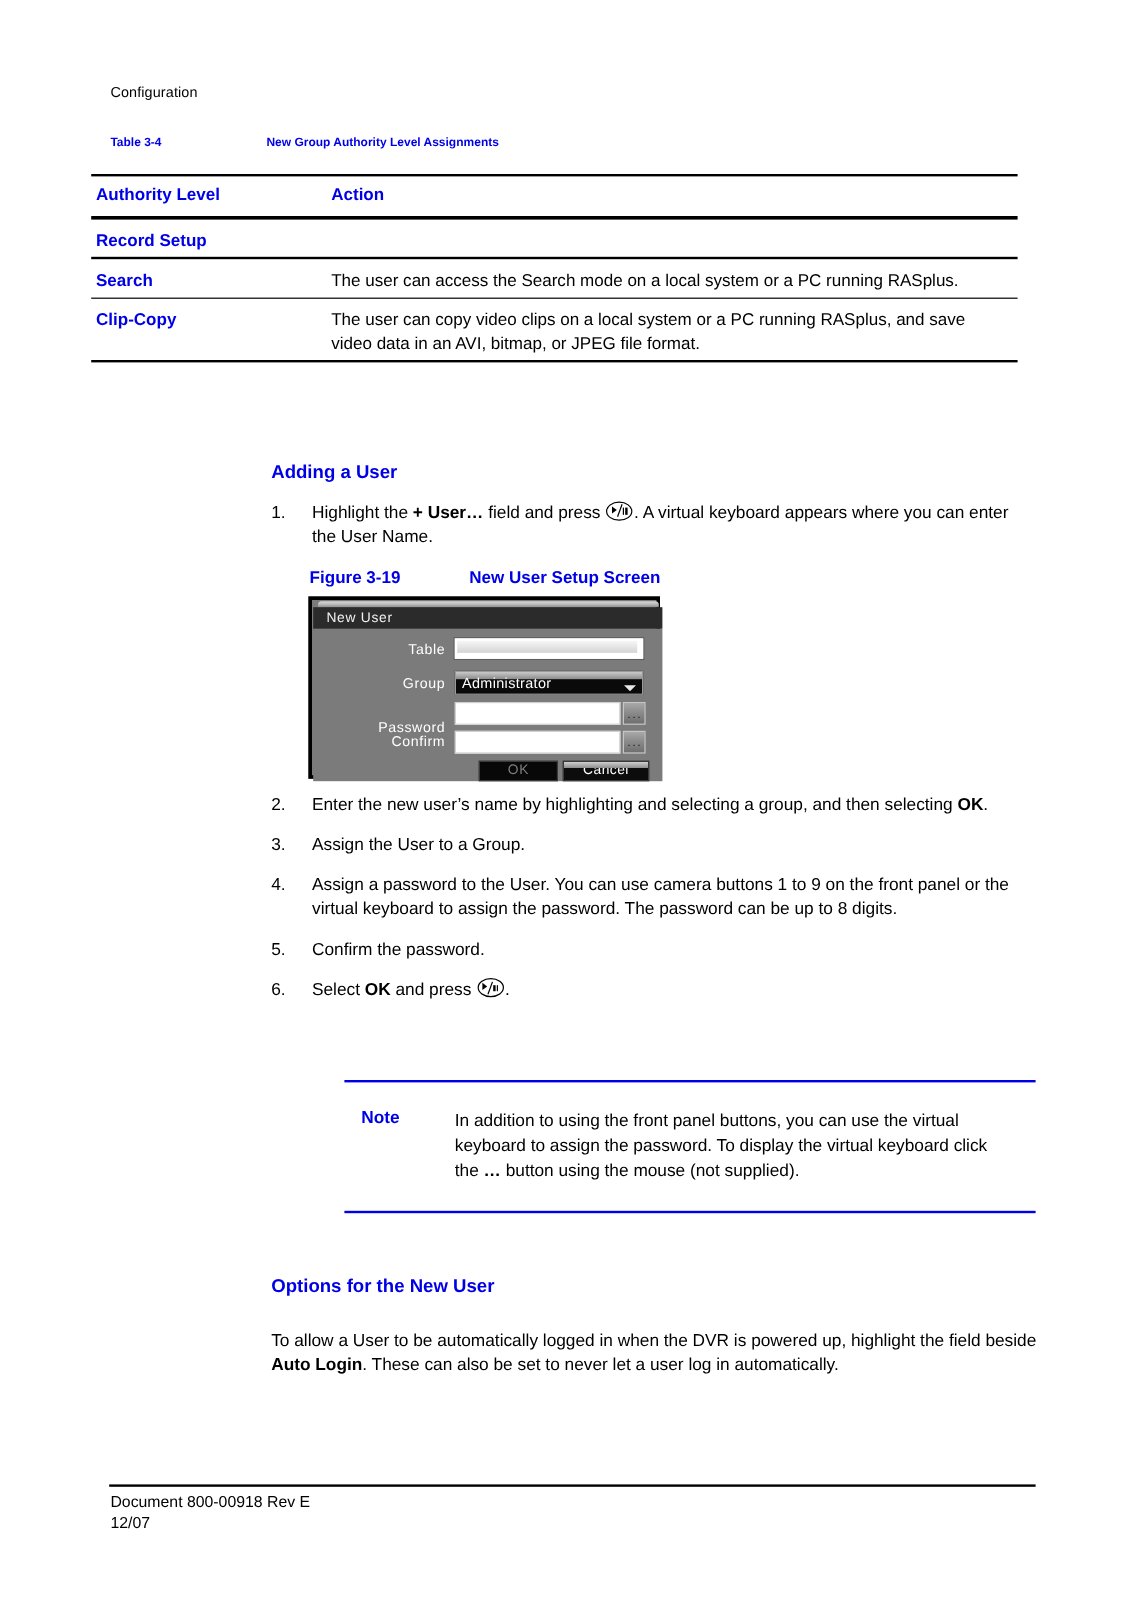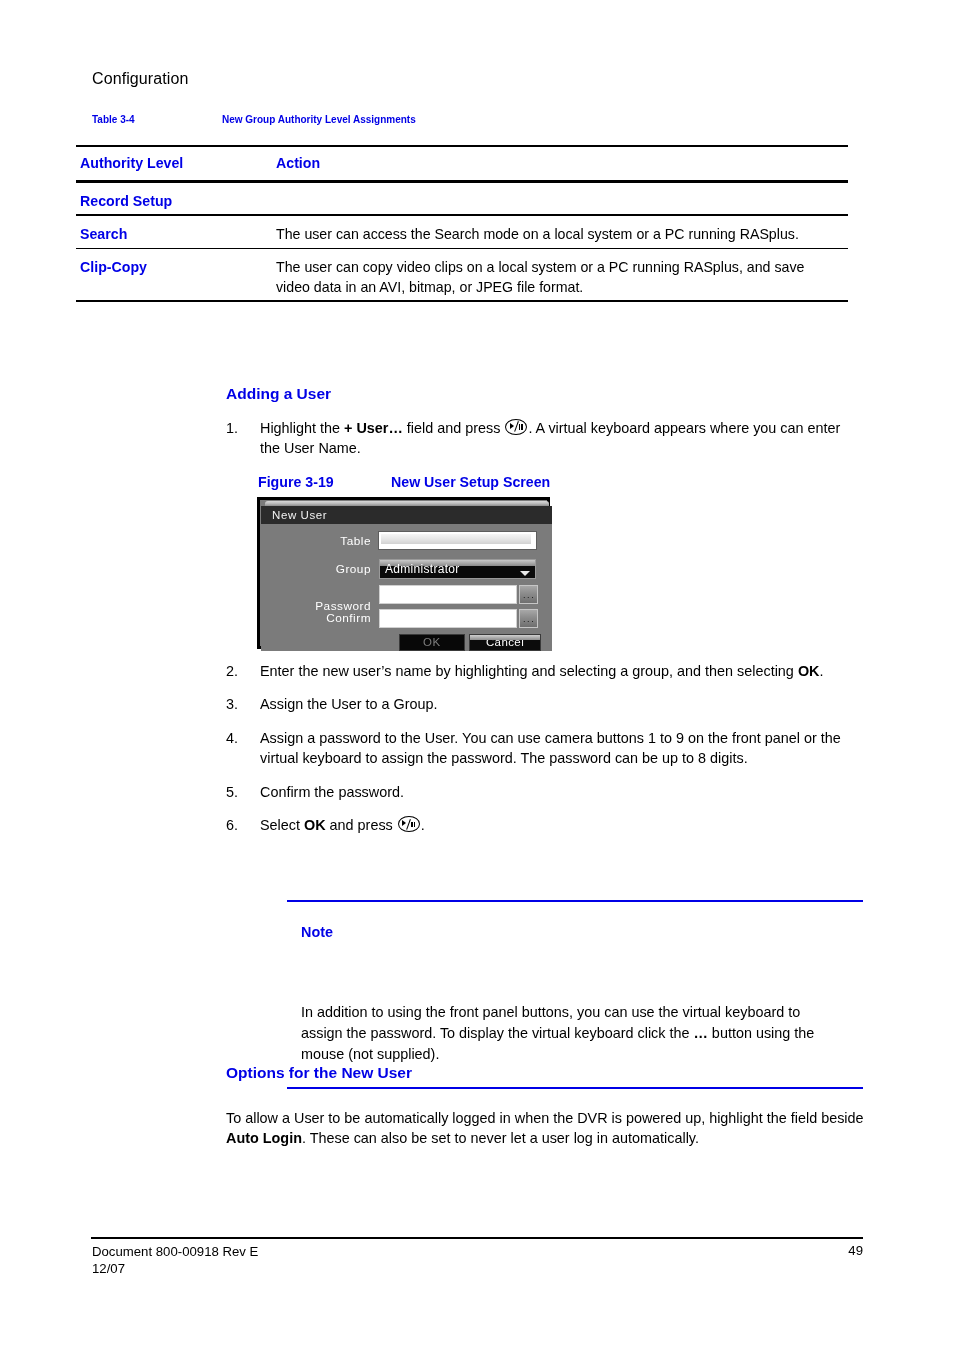--- a/index.html
+++ b/index.html
@@ -19,21 +19,21 @@
     position: absolute;
     left: 0; top: 0;
     width: 954px; height: 1348px;
   }
 
   
   .running-header {
     position: absolute;
     left: 92px;
     top: 70px;
-    font-size: 16px;
+    font-size: 12px;
     color: #000;
     letter-spacing: 0.1px;
   }
 
   
   .tbl-caption {
     position: absolute;
     left: 92px;
     top: 114px;
     width: 770px;
@@ -341,21 +341,20 @@
     width: 576px;
   }
   .note-rule {
     height: 2px;
     background: #0000e6;
     width: 100%;
   }
   .note-inner {
     display: flex;
     padding: 22px 0 22px 14px;
-    flex-direction: column;
   }
   .note-kw {
     flex: 0 0 78px;
     font-size: 14.4px;
     font-weight: bold;
     color: #0000e6;
   }
   .note-txt {
     flex: 1 1 auto;
     font-size: 14.4px;
@@ -516,15 +515,14 @@
 
   <div class="h2-blue" style="left:226px; top:1064px;">Options for the New User</div>
 
   <div class="para" style="left:226px; top:1108px; width:638px;"><span>To allow a User to be automatically logged in when the DVR is powered up, highlight the field beside </span><b>Auto Login</b><span>. These can also be set to never let a user log in automatically.</span></div>
 
   <div class="footer-rule"></div>
   <div class="footer-left">
     <div>Document 800-00918 Rev E</div>
     <div>12/07</div>
   </div>
-  <div class="footer-right">49</div>
 
 </div>
 
 </body></html>

